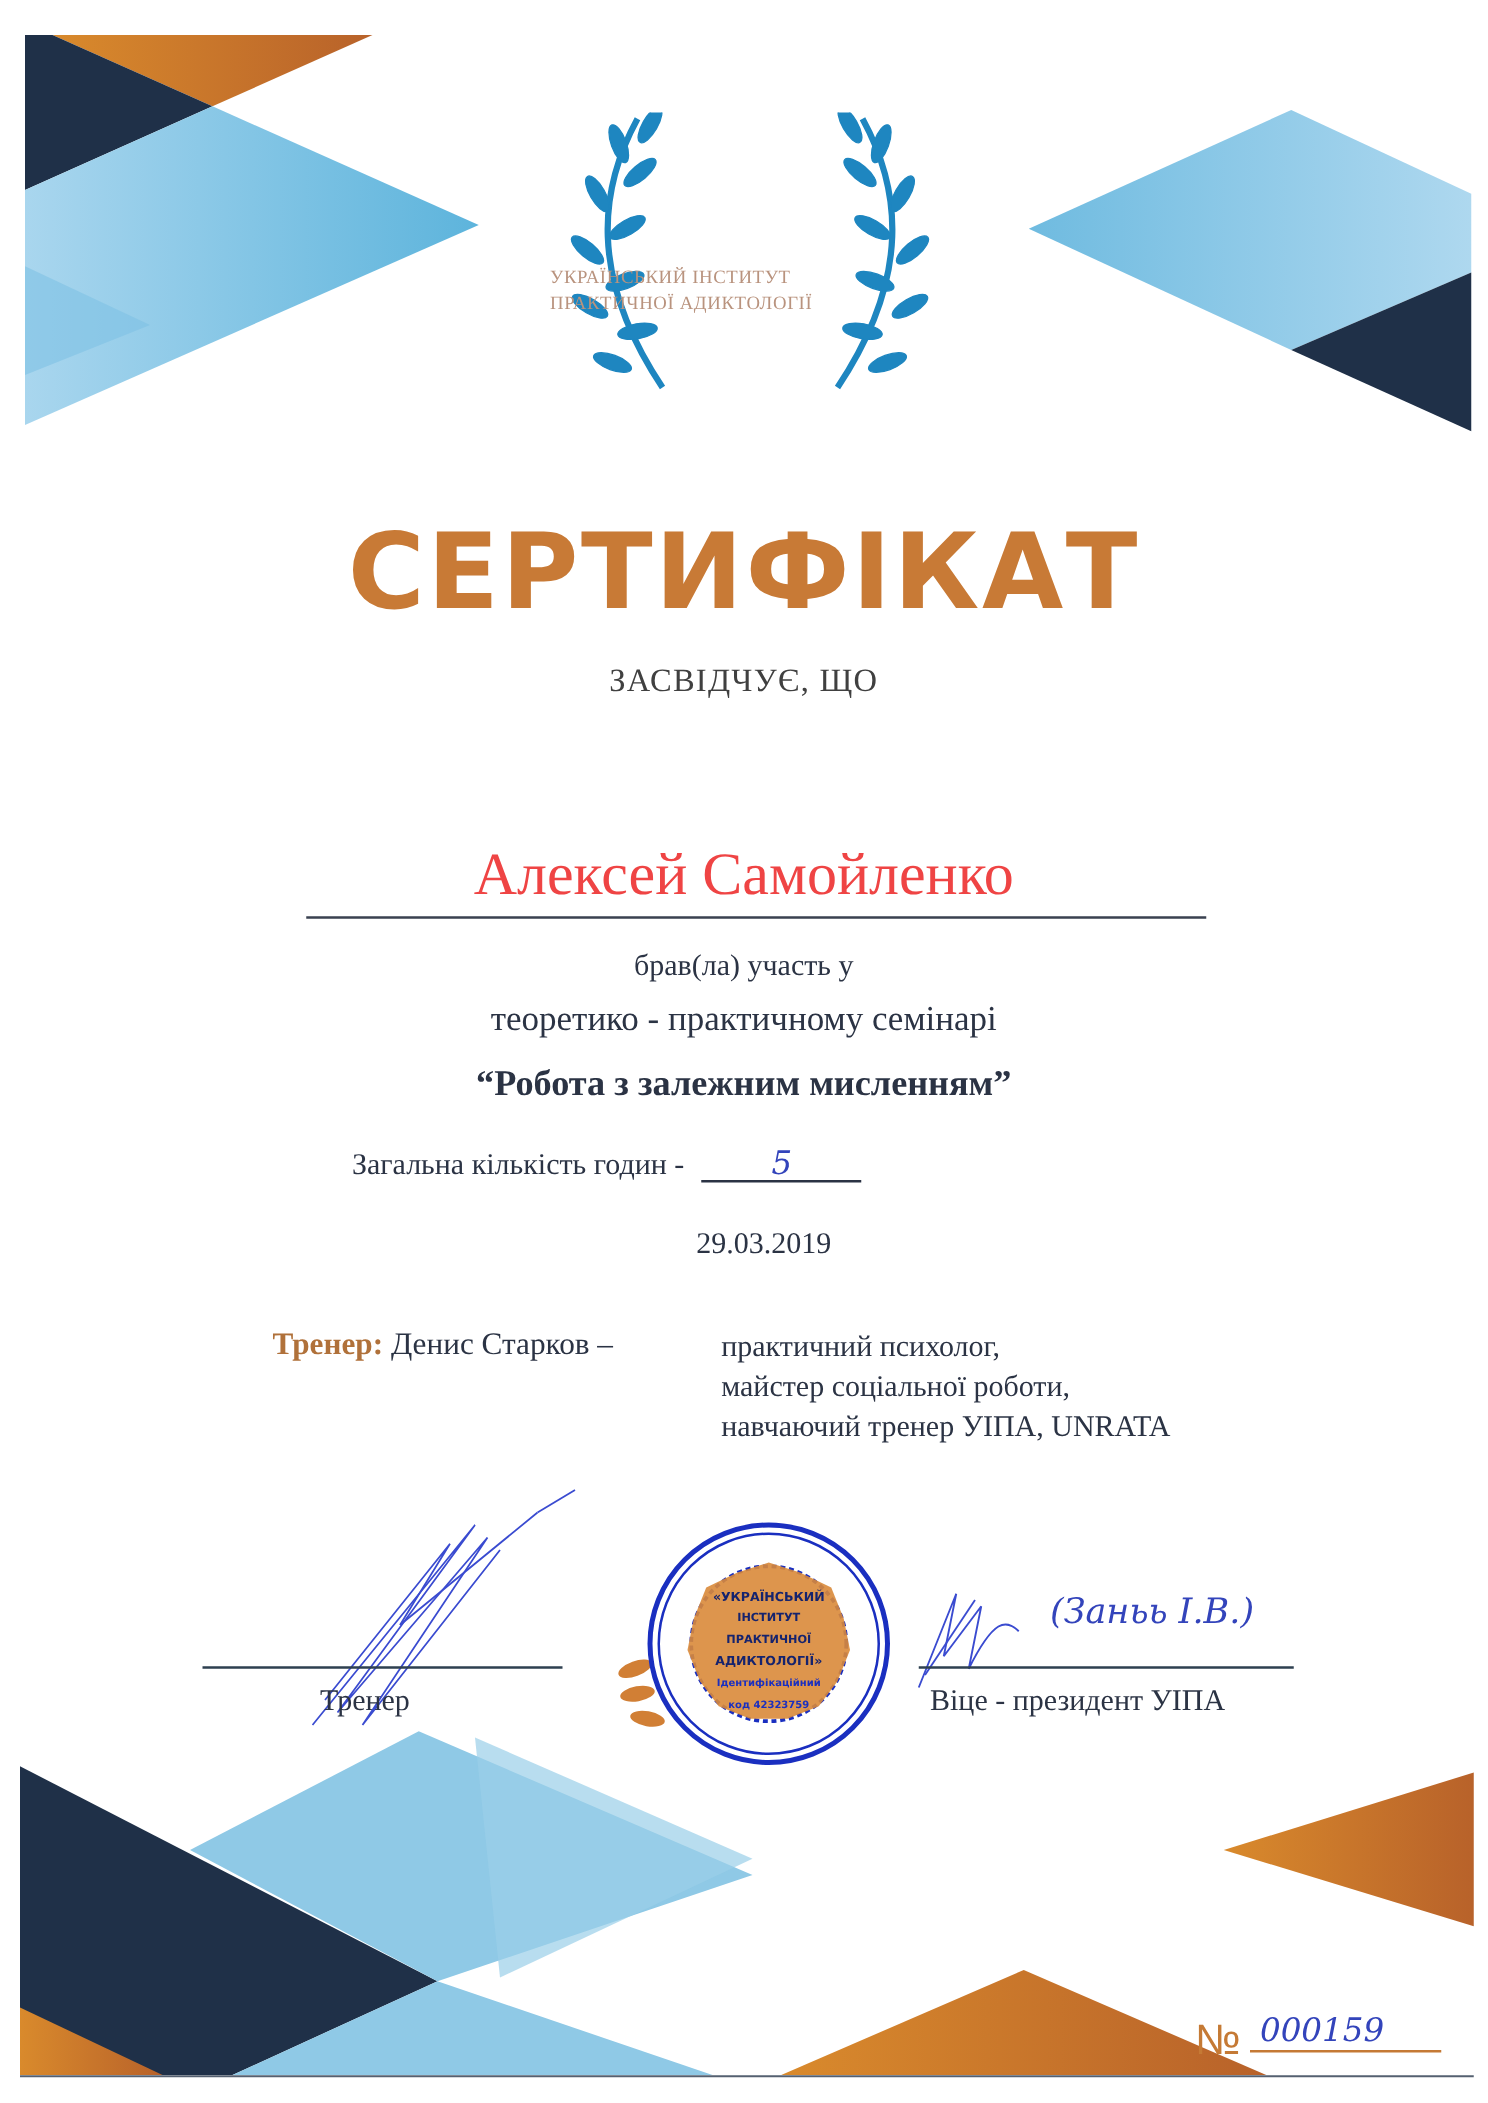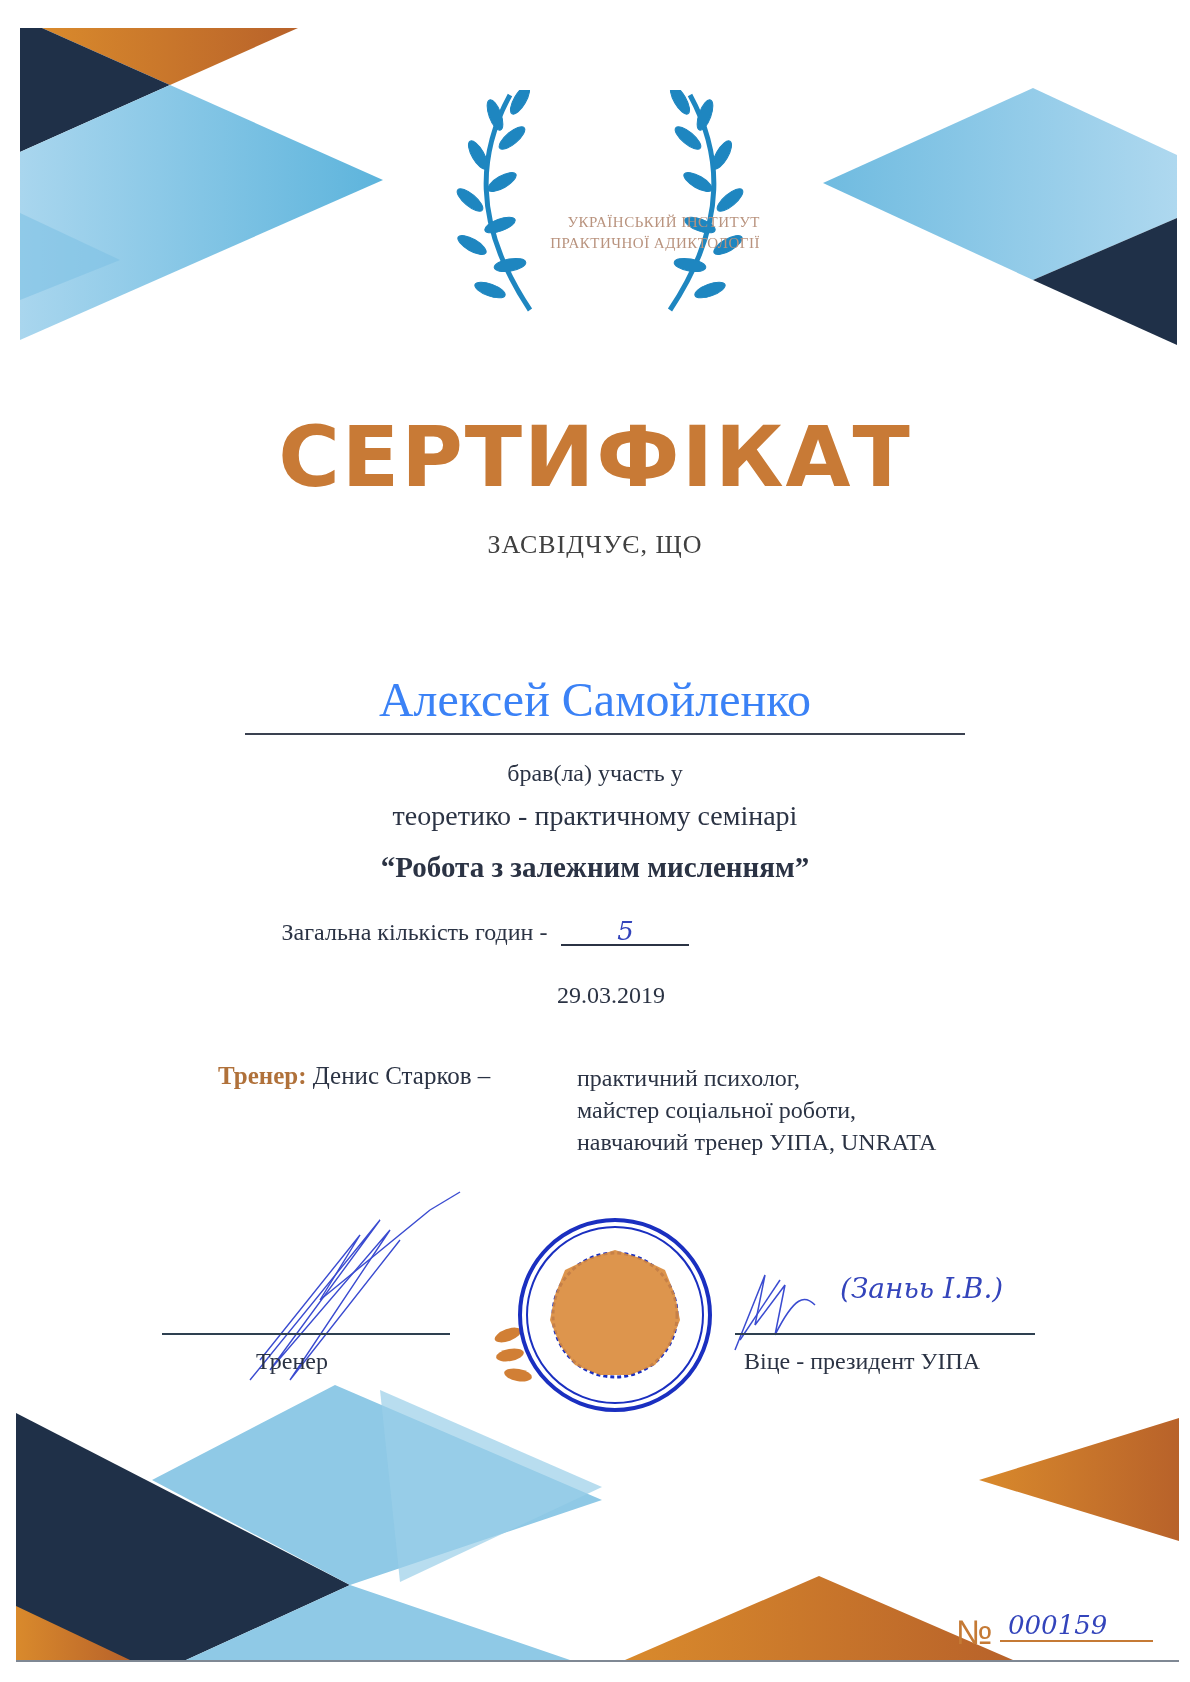--- a/index.html
+++ b/index.html
@@ -3,26 +3,26 @@
 <meta charset="utf-8">
 <style>
   html, body { margin: 0; padding: 0; background: #ffffff; }
   body { width: 1190px; height: 1682px; position: relative; overflow: hidden; font-family: "Liberation Serif", serif; color: #2b3344; }
   .bg { position: absolute; left: 0; top: 0; width: 1190px; height: 1682px; }
   .abs { position: absolute; }
   .center { left: 0; width: 1190px; text-align: center; }
 
   .logo-wrap { position: absolute; left: 440px; top: 90px; width: 320px; height: 230px; }
   .logo-title { position: absolute; left: 0; width: 320px; top: 50px; text-align: center; font-family: "DejaVu Sans", sans-serif; font-weight: bold; font-size: 54px; color: #233556; letter-spacing: 2px; }
-  .logo-sub { position: absolute; left: 0; width: 320px; text-align: right; font-family: "Liberation Serif", serif; font-size: 15px; color: #b9937e; letter-spacing: 0.5px; }
+  .logo-sub { position: absolute; left: 0; width: 320px; text-align: left; font-family: "Liberation Serif", serif; font-size: 15px; color: #b9937e; letter-spacing: 0.5px; }
 
   .title { top: 408px; font-family: "DejaVu Sans", sans-serif; font-weight: bold; font-size: 84px; color: #c87a36; letter-spacing: 2px; }
   .subtitle { top: 530px; font-family: "Liberation Serif", serif; font-size: 26px; color: #404040; letter-spacing: 1px; }
 
-  .name { top: 672px; font-size: 48px; color: #3b82f6; }
+  .name { top: 672px; font-size: 48px; color: #ef4444; }
   .name-line { position: absolute; left: 245px; top: 733px; width: 720px; height: 2px; background: #3a4150; }
 
   .line1 { top: 760px; font-size: 24px; }
   .line2 { top: 800px; font-size: 28px; }
   .seminar { top: 851px; font-size: 29px; font-weight: bold; }
   .hours { top: 918px; font-size: 24px; left: 0; width: 971px; text-align: center; }
   .hours-fill { display: inline-block; width: 128px; border-bottom: 2px solid #2b3344; text-align: center; font-family: "DejaVu Serif", serif; font-style: italic; color: #3344bb; font-size: 26px; line-height: 26px; margin-left: 8px; }
   .date { top: 982px; font-size: 24px; padding-left: 16px; }
 
   .trainer { left: 218px; top: 1060px; font-size: 25px; line-height: 32px; }
@@ -153,20 +153,27 @@
     <g fill="#d17f35">
       <ellipse cx="18" cy="125" rx="14" ry="6" transform="rotate(-20 18 125)"></ellipse>
       <ellipse cx="20" cy="145" rx="14" ry="6" transform="rotate(-10 20 145)"></ellipse>
       <ellipse cx="28" cy="165" rx="14" ry="6" transform="rotate(10 28 165)"></ellipse>
     </g>
     <circle cx="125" cy="105" r="95" fill="none" stroke="#1a2fc0" stroke-width="4"></circle>
     <circle cx="125" cy="105" r="88" fill="none" stroke="#1a2fc0" stroke-width="2"></circle>
     <circle cx="125" cy="105" r="62" fill="none" stroke="#1a2fc0" stroke-width="3" stroke-dasharray="4 3"></circle>
     <polygon points="125,40 150,48 175,60 185,85 190,110 180,135 165,155 140,165 110,165 85,155 70,135 60,110 65,85 75,60 100,48" fill="#d9893a" opacity="0.9"></polygon>
   </svg>
+  <div class="abs" style="left:70px;top:60px;width:110px;text-align:center;font-family:'DejaVu Sans',sans-serif;font-weight:bold;font-size:10px;color:#15236e;line-height:17px">
+    <div>«УКРАЇНСЬКИЙ</div>
+    <div style="font-size:9px">ІНСТИТУТ ПРАКТИЧНОЇ</div>
+    <div>АДИКТОЛОГІЇ»</div>
+    <div style="font-size:8px;color:#1a2fc0">Ідентифікаційний</div>
+    <div style="font-size:8px;color:#1a2fc0">код 42323759</div>
+  </div>
 </div>
 
 <svg class="abs" style="left:725px;top:1265px" width="120" height="90">
   <g fill="none" stroke="#3a4bd0" stroke-width="1.5">
     <path d="M10,85 L40,10 L30,60 L60,20 L50,70 C70,30 80,30 90,40"></path>
     <path d="M15,75 L55,15"></path>
   </g>
 </svg>
 <div class="abs" style="left:840px;top:1272px;font-family:'DejaVu Serif',serif;font-style:italic;color:#3344bb;font-size:28px">(Заньь І.В.)</div>
 <div class="sig-line" style="left:735px;top:1333px;width:300px"></div>

